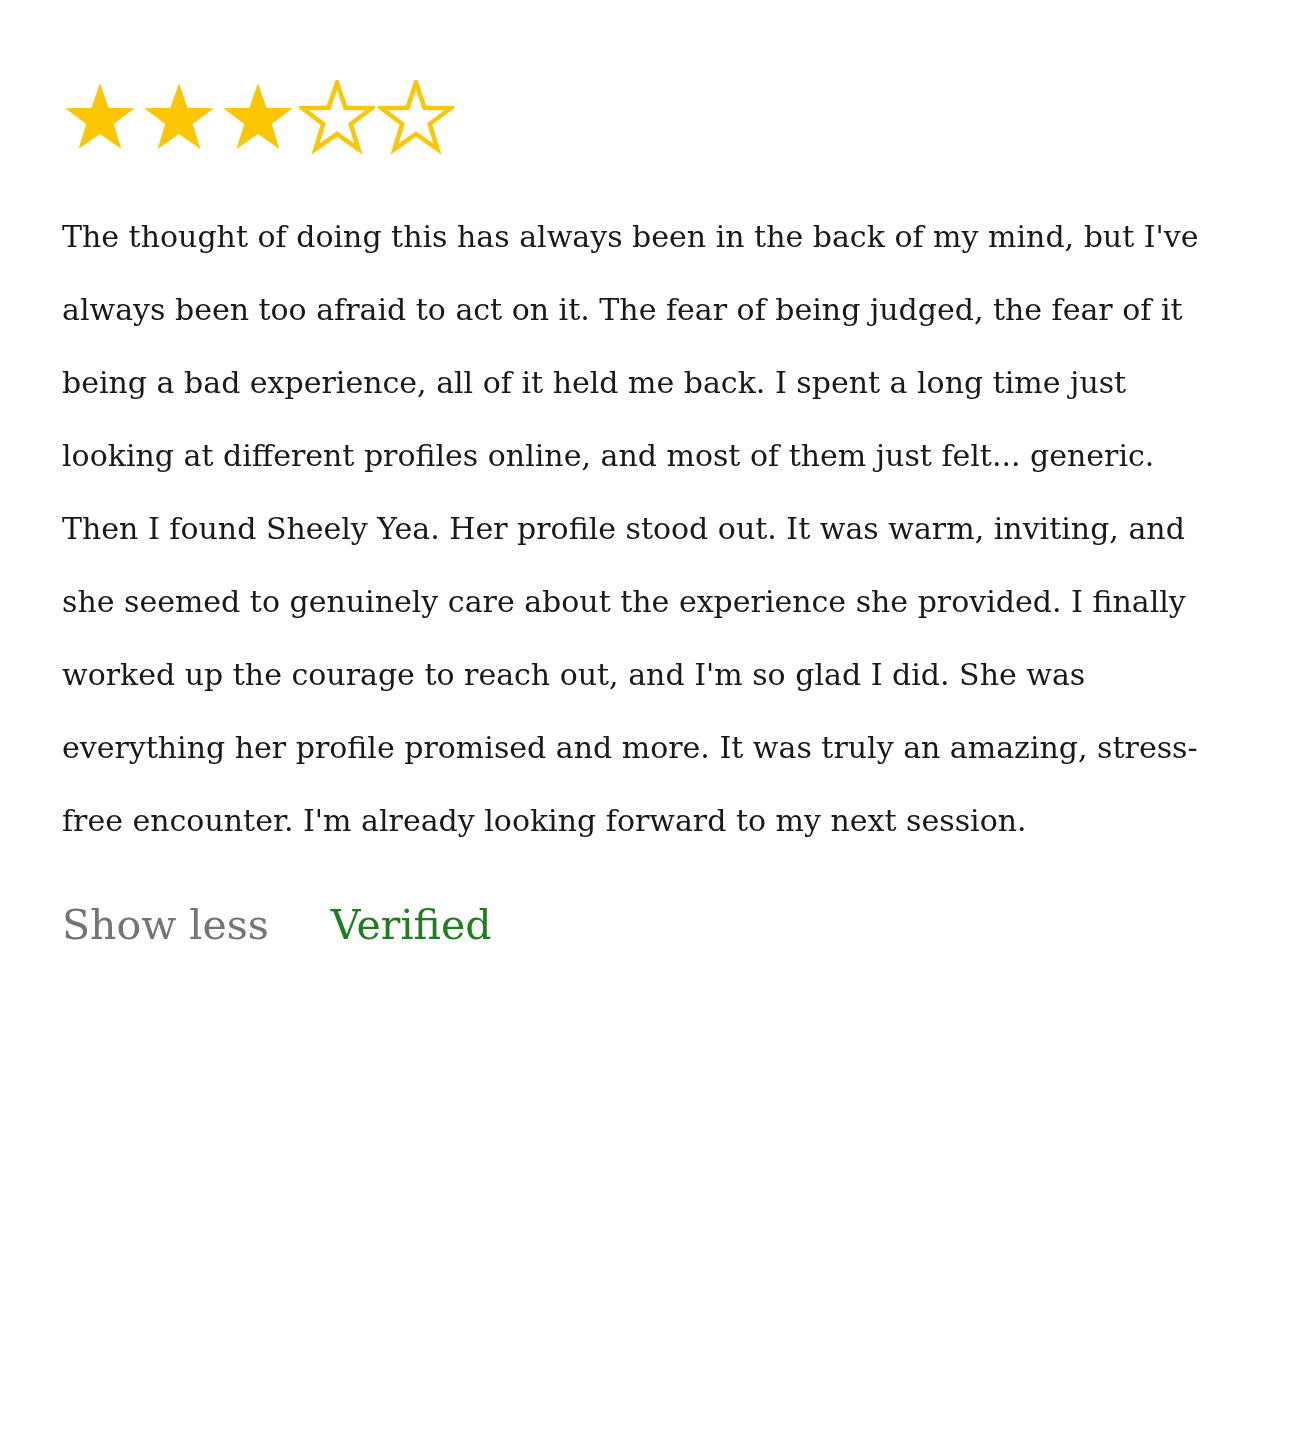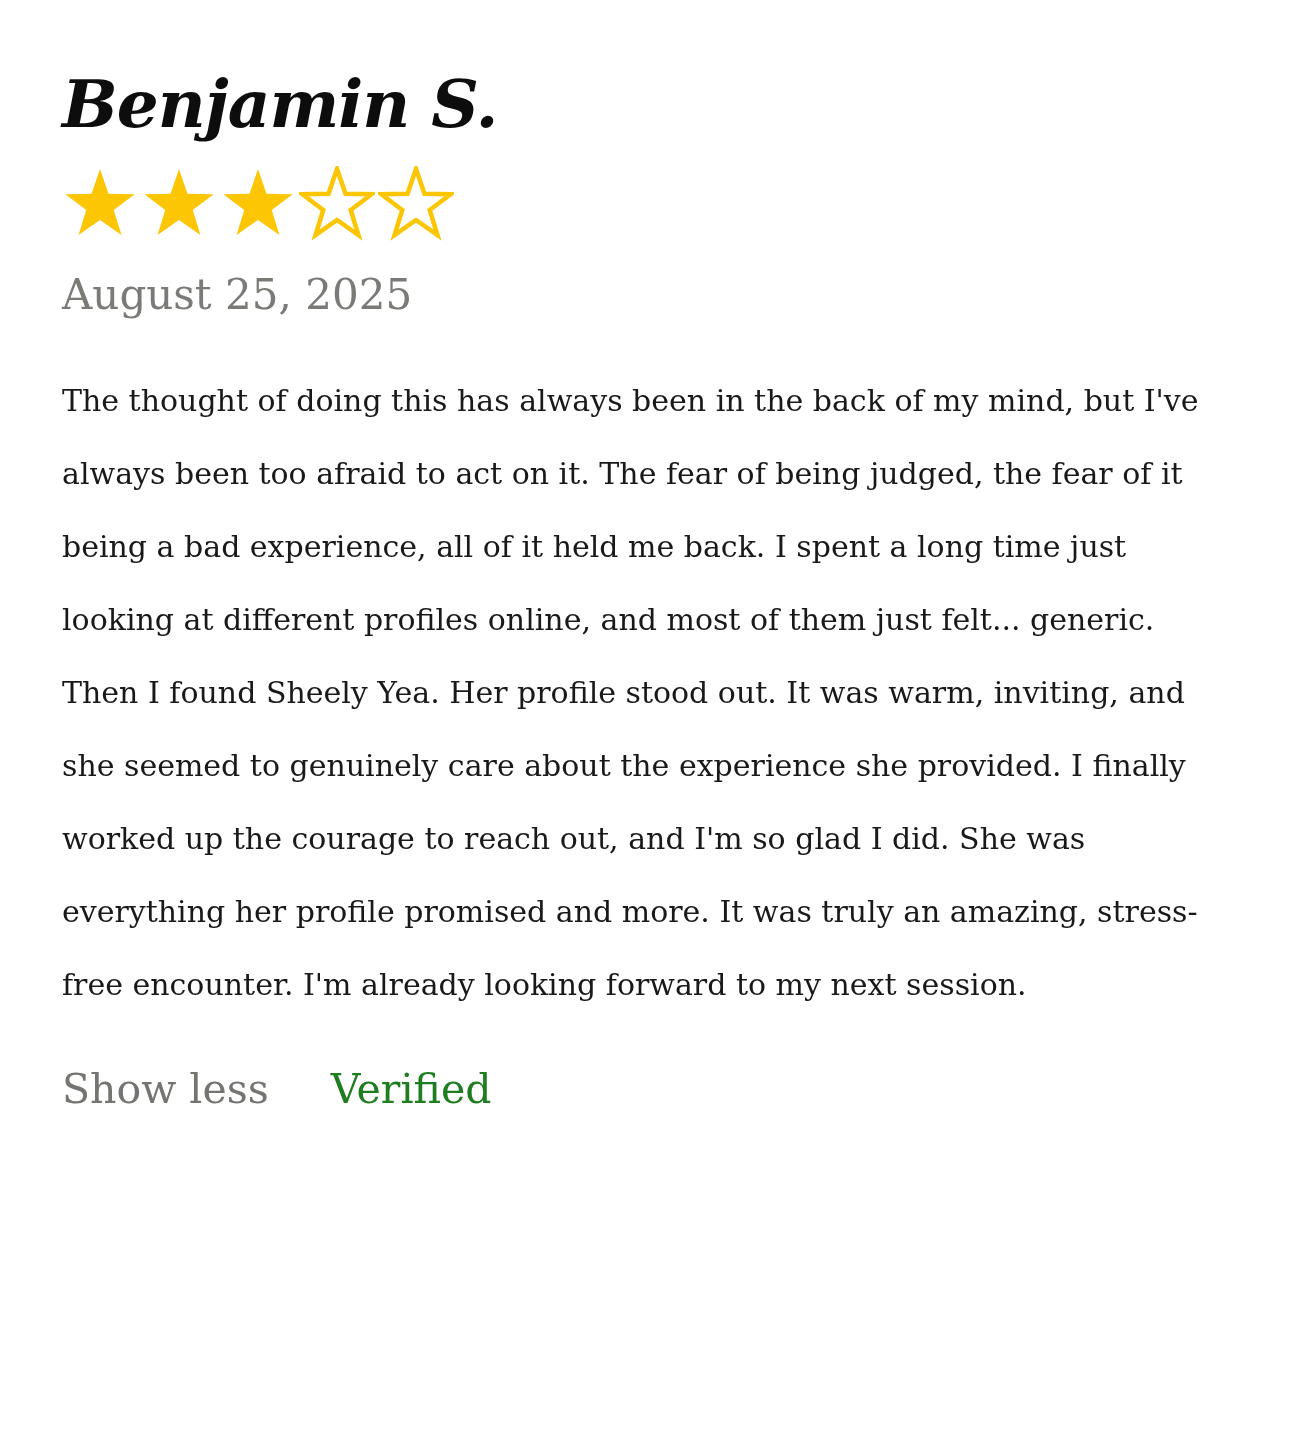--- a/index.html
+++ b/index.html
@@ -70,41 +70,39 @@
     cursor: pointer;
   }
   .verified-badge {
     color: var(--verified_green);
   }
 </style>
 </head>
 <body>
 
 <div class="review-card">
-  <h1 class="reviewer-name">Benjamin S.</h1>
 
   <div class="star-rating">
       <svg viewBox="0 0 100 100">
         <polygon points="50,4 61.2,36.6 95.6,37.2 68.1,57.9 78.2,90.8 50,71 21.8,90.8 31.9,57.9 4.4,37.2 38.8,36.6" fill="#FCC605"></polygon>
       </svg>
       <svg viewBox="0 0 100 100">
         <polygon points="50,4 61.2,36.6 95.6,37.2 68.1,57.9 78.2,90.8 50,71 21.8,90.8 31.9,57.9 4.4,37.2 38.8,36.6" fill="#FCC605"></polygon>
       </svg>
       <svg viewBox="0 0 100 100">
         <polygon points="50,4 61.2,36.6 95.6,37.2 68.1,57.9 78.2,90.8 50,71 21.8,90.8 31.9,57.9 4.4,37.2 38.8,36.6" fill="#FCC605"></polygon>
       </svg>
       <svg viewBox="0 0 100 100">
         <polygon points="50,4 61.2,36.6 95.6,37.2 68.1,57.9 78.2,90.8 50,71 21.8,90.8 31.9,57.9 4.4,37.2 38.8,36.6" fill="none" stroke="#FCC605" stroke-width="6"></polygon>
       </svg>
       <svg viewBox="0 0 100 100">
         <polygon points="50,4 61.2,36.6 95.6,37.2 68.1,57.9 78.2,90.8 50,71 21.8,90.8 31.9,57.9 4.4,37.2 38.8,36.6" fill="none" stroke="#FCC605" stroke-width="6"></polygon>
       </svg>
     </div>
 
-  <div class="review-date">August 25, 2025</div>
 
   <p class="review-body">The thought of doing this has always been in the back of my mind, but I've always been too afraid to act on it. The fear of being judged, the fear of it being a bad experience, all of it held me back. I spent a long time just looking at different profiles online, and most of them just felt... generic. Then I found Sheely Yea. Her profile stood out. It was warm, inviting, and she seemed to genuinely care about the experience she provided. I finally worked up the courage to reach out, and I'm so glad I did. She was everything her profile promised and more. It was truly an amazing, stress-free encounter. I'm already looking forward to my next session.</p>
 
   <div class="review-footer">
     <span class="show-less-link">Show less</span>
     <span class="verified-badge">Verified</span>
   </div>
 </div>
 
 </body></html>

